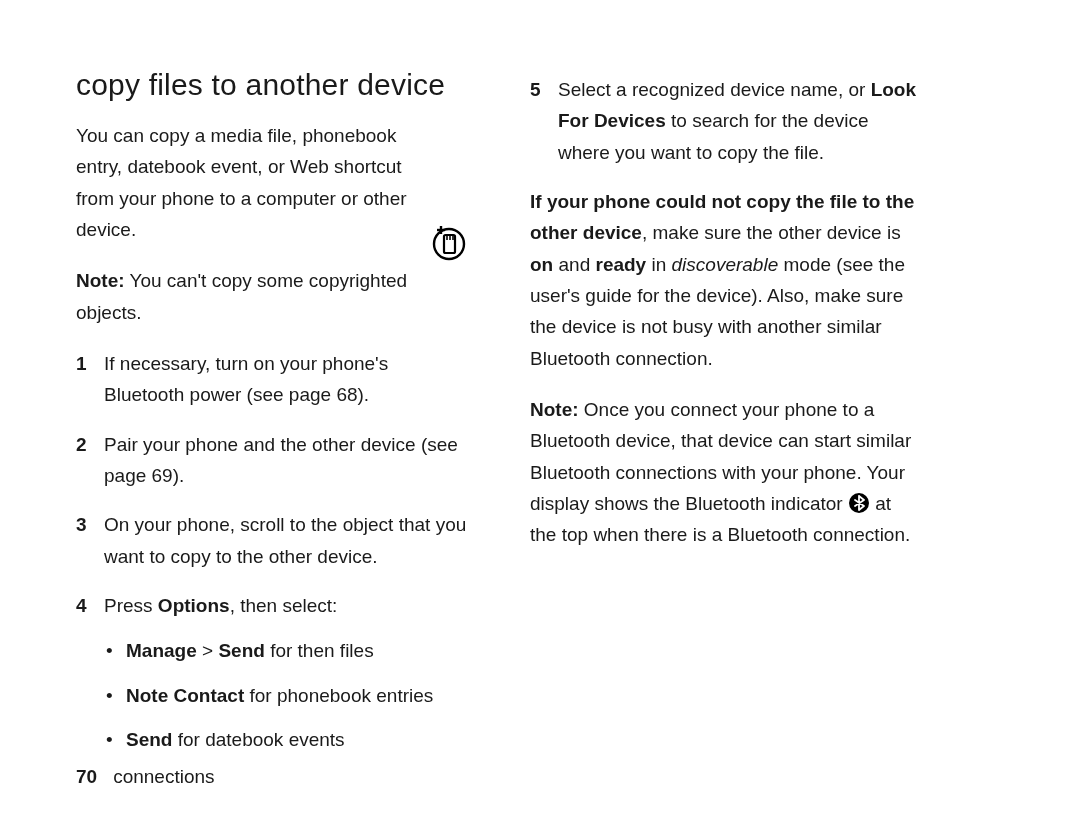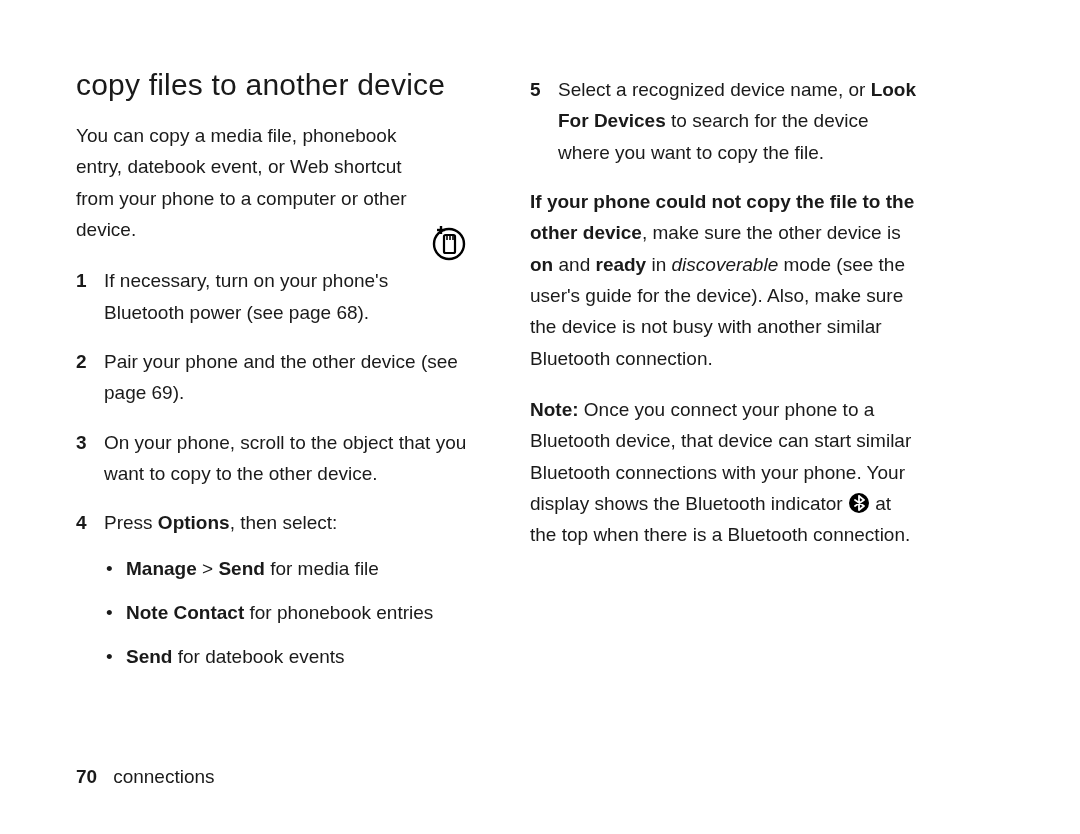--- a/index.html
+++ b/index.html
@@ -125,41 +125,44 @@
             <line x1="20" y1="12" x2="20" y2="17" stroke="#000" stroke-width="1.6"></line>
             <line x1="23" y1="12" x2="23" y2="17" stroke="#000" stroke-width="1.6"></line>
             <g transform="translate(7,3)">
               <line x1="4" y1="0" x2="4" y2="8" stroke="#000" stroke-width="2.4"></line>
               <line x1="0" y1="4" x2="8" y2="4" stroke="#000" stroke-width="2.4"></line>
             </g>
           </svg>
         </span>
       </div>
 
+      <p class="para">
+        <b>Note:</b><span> You can't copy some copyrighted objects.</span>
+      </p>
 
       <ol class="list">
         <li>
           <span class="num">1</span>
           <span class="body">If necessary, turn on your phone's Bluetooth power (see page 68).</span>
         </li>
         <li>
           <span class="num">2</span>
           <span class="body">Pair your phone and the other device (see page 69).</span>
         </li>
         <li>
           <span class="num">3</span>
           <span class="body">On your phone, scroll to the object that you want to copy to the other device.</span>
         </li>
         <li>
           <span class="num">4</span>
           <span class="body">
             <span>Press </span><span class="cond">Options</span><span>, then select:</span>
             <ul class="sublist">
               <li>
-                <span class="cond">Manage</span><span> &gt; </span><span class="cond">Send</span><span> for media file</span>
+                <span class="cond">Manage</span><span> &gt; </span><span class="cond">Send</span><span> for then files</span>
               </li>
               <li>
                 <span class="cond">Note Contact</span><span> for phonebook entries</span>
               </li>
               <li>
                 <span class="cond">Send</span><span> for datebook events</span>
               </li>
             </ul>
           </span>
         </li>

